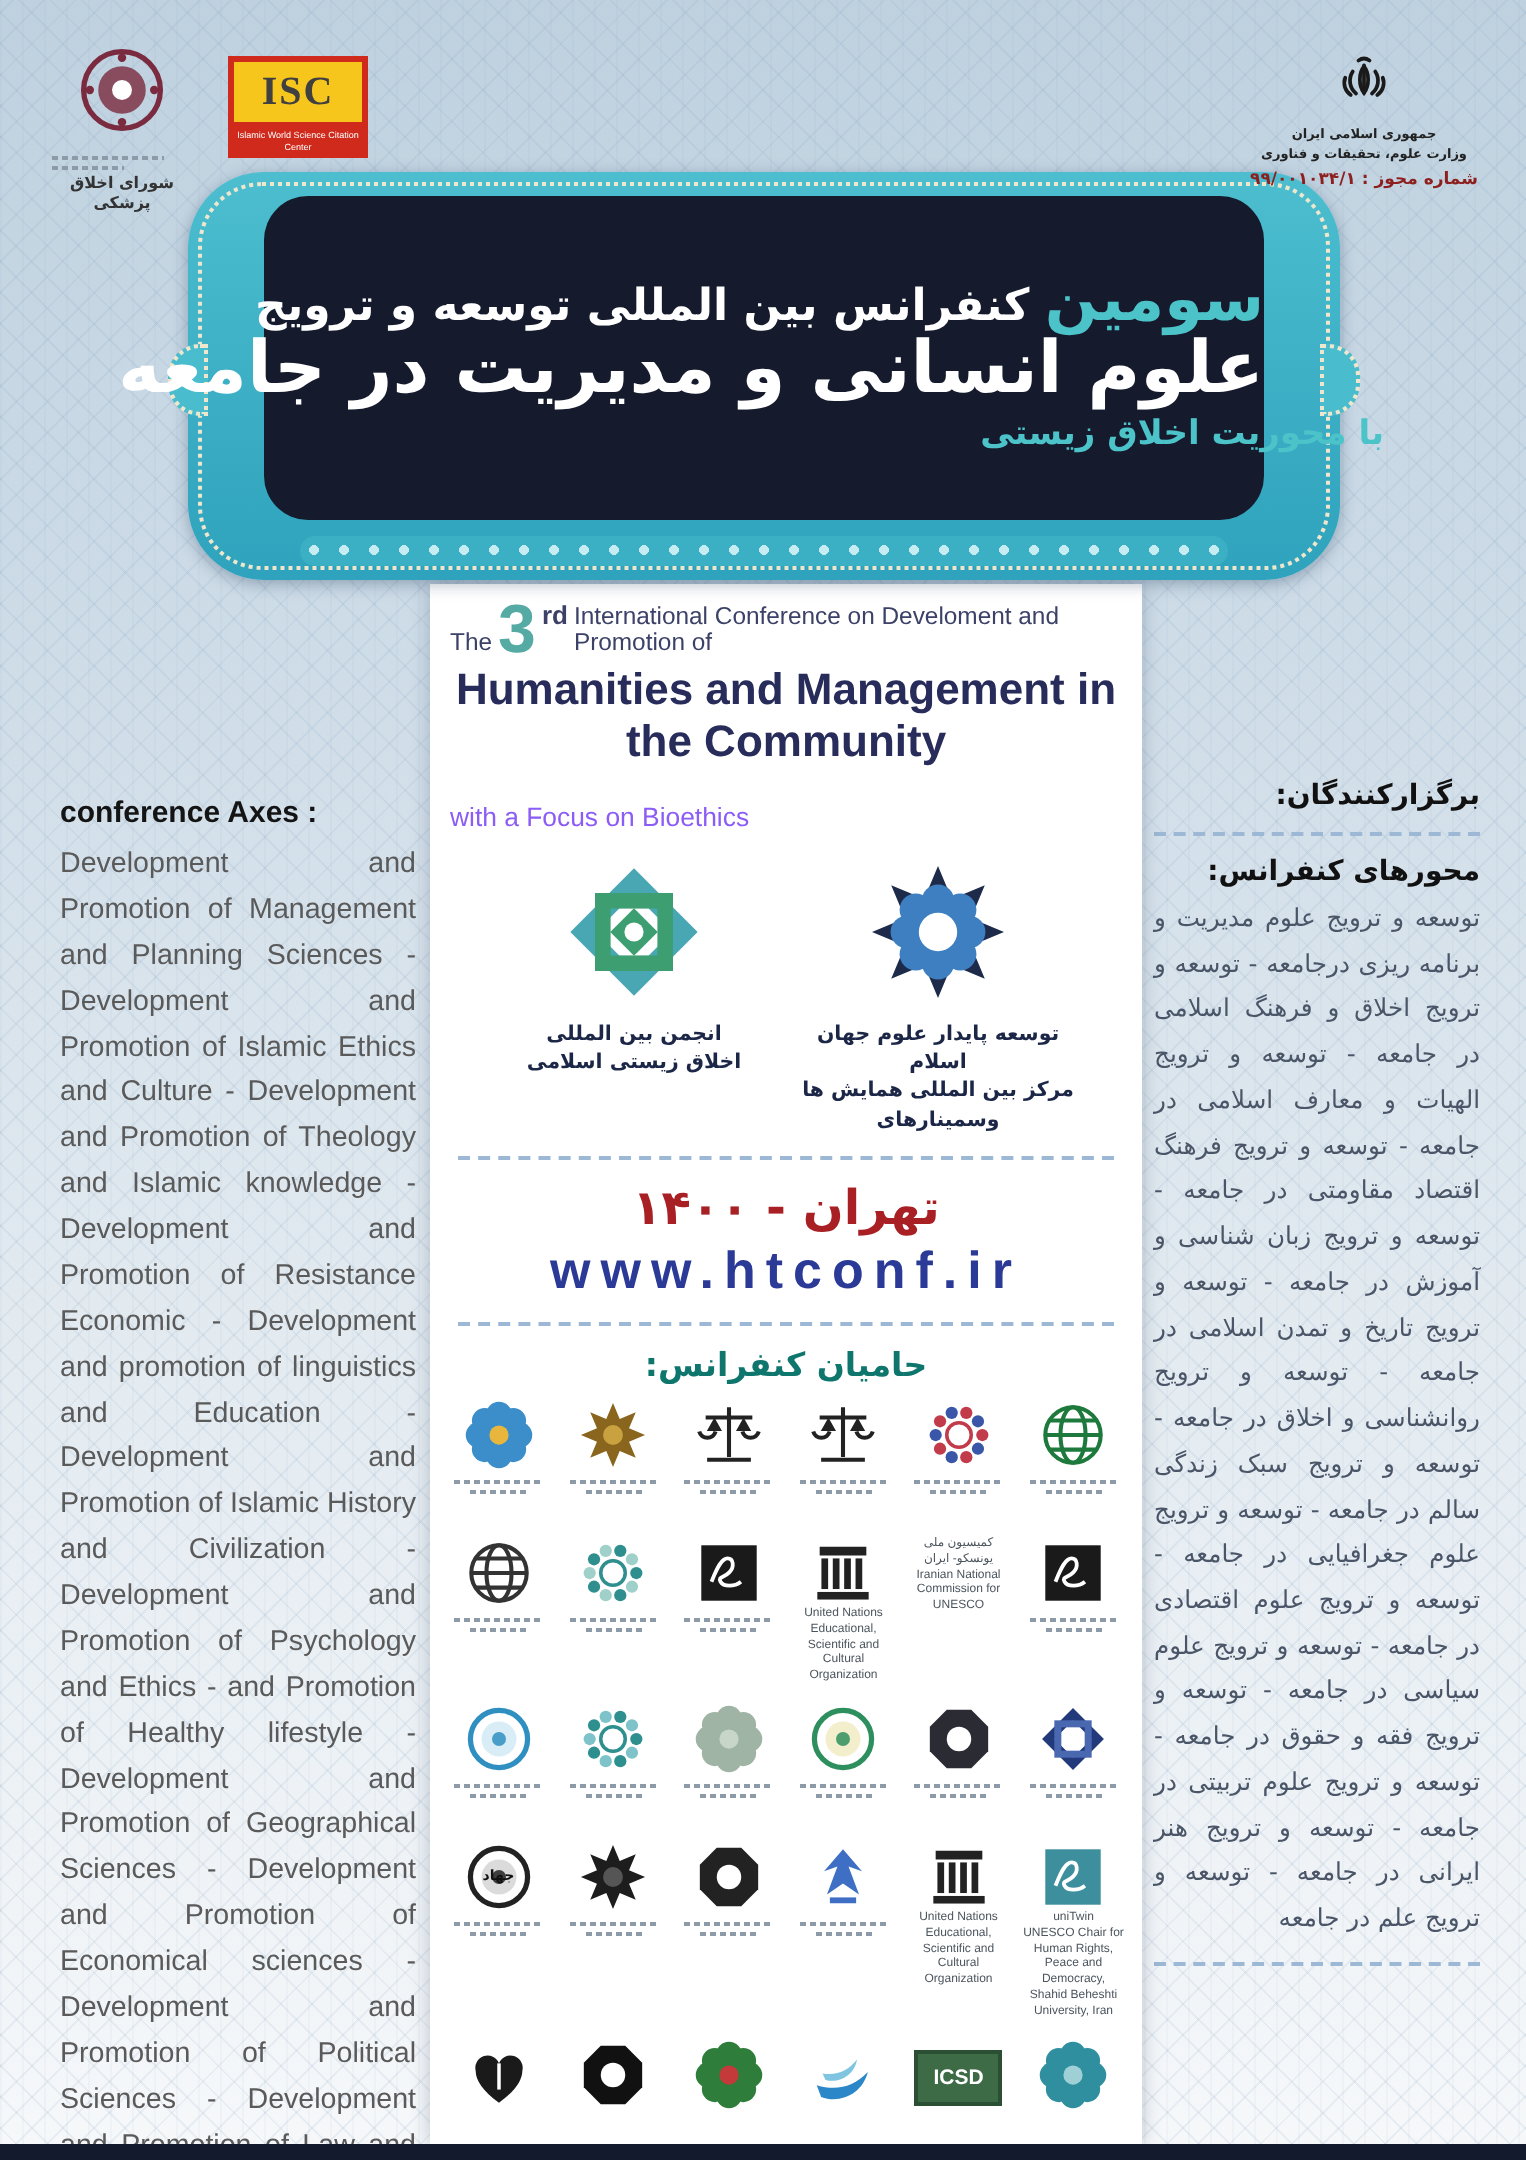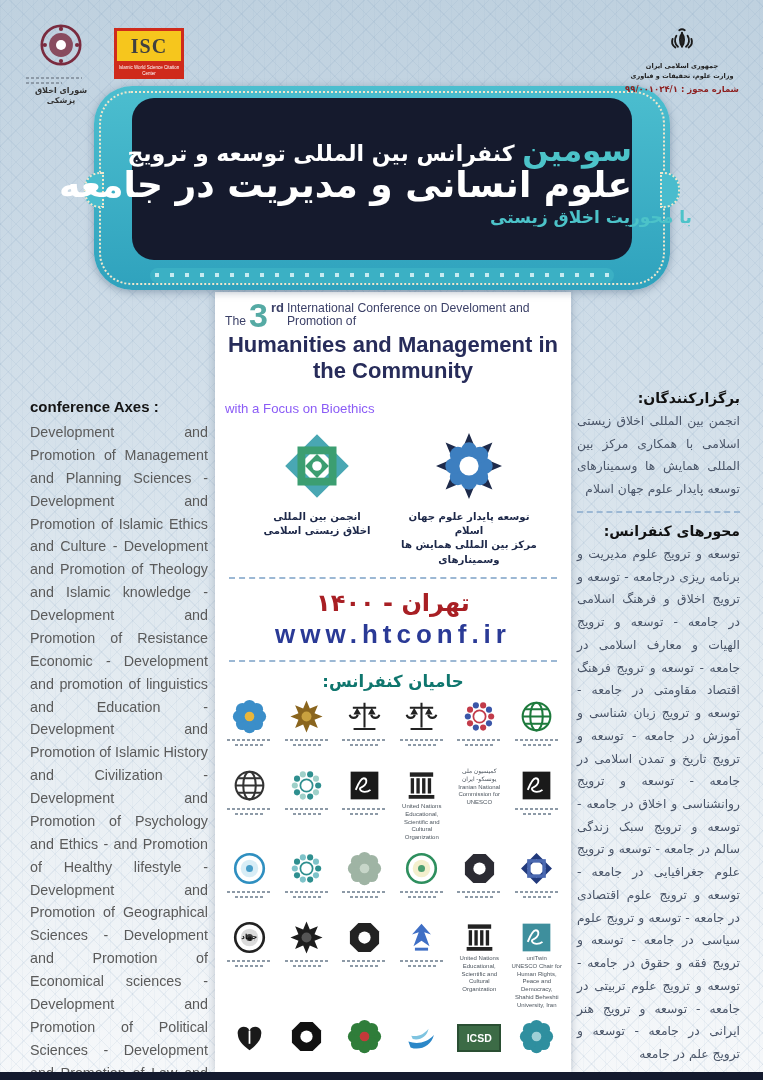--- a/index.html
+++ b/index.html
@@ -546,21 +546,20 @@
       </div>
   </div>
 
   <div class="col-left">
     <div class="hL">conference Axes :</div>
     <div class="bL">Development and Promotion of Management and Planning Sciences - Development and Promotion of Islamic Ethics and Culture - Development and Promotion of Theology and Islamic knowledge - Development and Promotion of Resistance Economic - Development and promotion of linguistics and Education - Development and Promotion of Islamic History and Civilization - Development and Promotion of Psychology and Ethics - and Promotion of Healthy lifestyle - Development and Promotion of Geographical Sciences - Development and Promotion of Economical sciences - Development and Promotion of Political Sciences - Development and Promotion of Law and Jurisprudence - Development and Promotion of Educational Sciences - Development and Promotion of Iranian Art - Development and Promotion of Science</div>
   </div>
 
   <div class="col-right">
     <div class="hR">برگزارکنندگان:</div>
-    <div class="bR">انجمن بین المللی اخلاق زیستی اسلامی با همکاری مرکز بین المللی همایش ها وسمینارهای توسعه پایدار علوم جهان اسلام</div>
     <div class="rdash"></div>
     <div class="hR">محورهای کنفرانس:</div>
     <div class="bR">توسعه و ترویج علوم مدیریت و برنامه ریزی درجامعه - توسعه و ترویج اخلاق و فرهنگ اسلامی در جامعه - توسعه و ترویج الهیات و معارف اسلامی در جامعه - توسعه و ترویج فرهنگ اقتصاد مقاومتی در جامعه - توسعه و ترویج زبان شناسی و آموزش در جامعه - توسعه و ترویج تاریخ و تمدن اسلامی در جامعه - توسعه و ترویج روانشناسی و اخلاق در جامعه - توسعه و ترویج سبک زندگی سالم در جامعه - توسعه و ترویج علوم جغرافیایی در جامعه - توسعه و ترویج علوم اقتصادی در جامعه - توسعه و ترویج علوم سیاسی در جامعه - توسعه و ترویج فقه و حقوق در جامعه - توسعه و ترویج علوم تربیتی در جامعه - توسعه و ترویج هنر ایرانی در جامعه - توسعه و ترویج علم در جامعه</div>
     <div class="rdash"></div>
 
   </div>
 
   <div class="bottomband"></div>
 </div>
 

